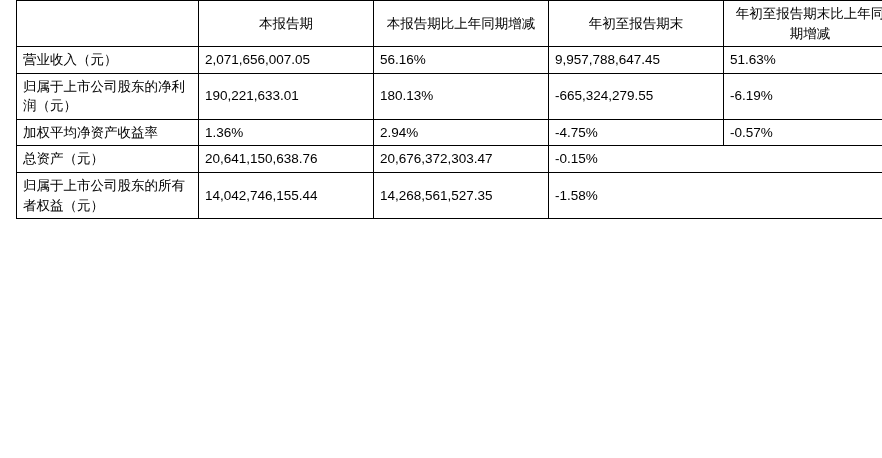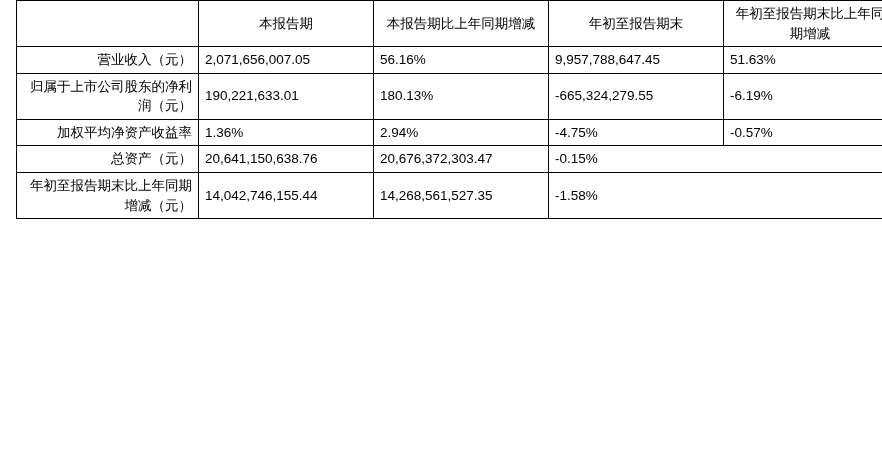--- a/index.html
+++ b/index.html
@@ -27,21 +27,21 @@
     font-weight: normal;
     line-height: 1.45;
     vertical-align: middle;
     box-sizing: border-box;
   }
   .hdr {
     text-align: center;
     background: #ffffff;
   }
   .lbl {
-    text-align: right;
+    text-align: left;
     background: #ffffff;
   }
   .num {
     background: #ffffff;
   }
   .shaded {
     background: #d9d9d9;
   }
   .ctr {
     text-align: center;
@@ -102,19 +102,19 @@
 
 
     <tr>
       <td class="lbl">总资产（元）</td>
       <td class="num">20,641,150,638.76</td>
       <td class="num">20,676,372,303.47</td>
       <td class="num" colspan="2">-0.15%</td>
     </tr>
 
     <tr>
-      <td class="lbl">年初至报告期末比上年同期增减（元）</td>
+      <td class="lbl">归属于上市公司股东的所有者权益（元）</td>
       <td class="num">14,042,746,155.44</td>
       <td class="num">14,268,561,527.35</td>
       <td class="num" colspan="2">-1.58%</td>
     </tr>
   </tbody>
 </table>
 
 </body></html>

